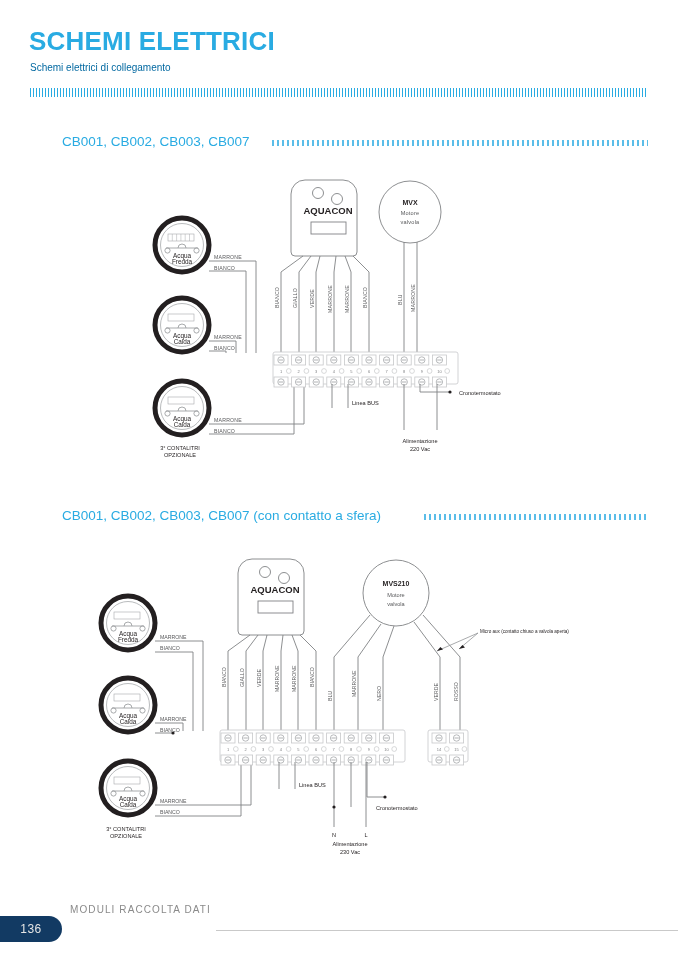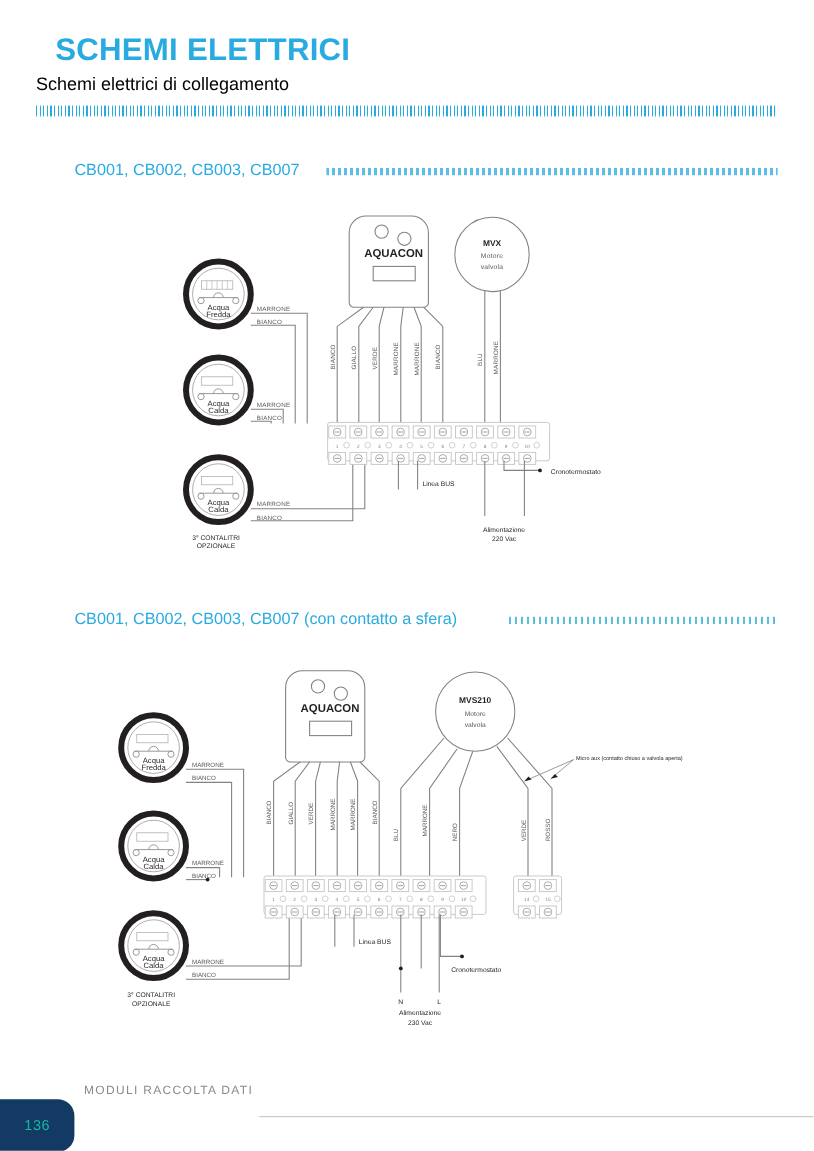--- a/index.html
+++ b/index.html
@@ -1,37 +1,37 @@
 <!DOCTYPE html>
 <html><head>
 <meta charset="utf-8">
 <style>
   html,body{margin:0;padding:0;background:#fff;}
   body{width:678px;height:959px;position:relative;overflow:hidden;
        font-family:"Liberation Sans",sans-serif;color:#231f20;}
 
   
-  .page-title{position:absolute;left:46px;top:26px;font-size:26px;font-weight:bold;
+  .page-title{position:absolute;left:29px;top:26px;font-size:26px;font-weight:bold;
               letter-spacing:.2px;color:#29abe2;}
-  .page-sub{position:absolute;left:30px;top:62px;font-size:15px;color:#000000;font-weight:400;}
+  .page-sub{position:absolute;left:30px;top:62px;font-size:10px;color:#0369a1;font-weight:400;}
   .hatch-rule{position:absolute;left:30px;top:88px;width:618px;height:9px;
      background-image:repeating-linear-gradient(to right,#29abe2 0 1px,transparent 1px 3px);}
 
   
   .sec-head{position:absolute;font-size:13.5px;color:#29abe2;white-space:nowrap;margin-left:32px;}
   .sec-dots{position:absolute;height:6px;
      background-image:repeating-linear-gradient(to right,#5bbde8 0 2px,transparent 2px 5px);}
 
   
   .diagram{position:absolute;left:0;width:614px;}
   .diagram svg{display:block;}
 
   
-  .footer-badge{position:absolute;left:0;top:916px;width:62px;height:44px;
-     background:#123a63;border-radius:0 14px 14px 0;color:#14b8a6;font-size:12px;
+  .footer-badge{position:absolute;left:0;top:916px;width:62px;height:26px;
+     background:#123a63;border-radius:0 14px 14px 0;color:#e5e5e5;font-size:12px;
      display:flex;align-items:center;justify-content:center;letter-spacing:.5px;}
   .footer-text{position:absolute;left:70px;top:904px;font-size:10px;color:#8a8a8a;
      letter-spacing:1.1px;}
   .footer-rule{position:absolute;left:216px;top:930px;width:462px;height:1px;background:#c9c9c9;}
 </style>
 </head>
 <body>
 
 <div class="page-title">SCHEMI ELETTRICI</div>
 <div class="page-sub">Schemi elettrici di collegamento</div>

